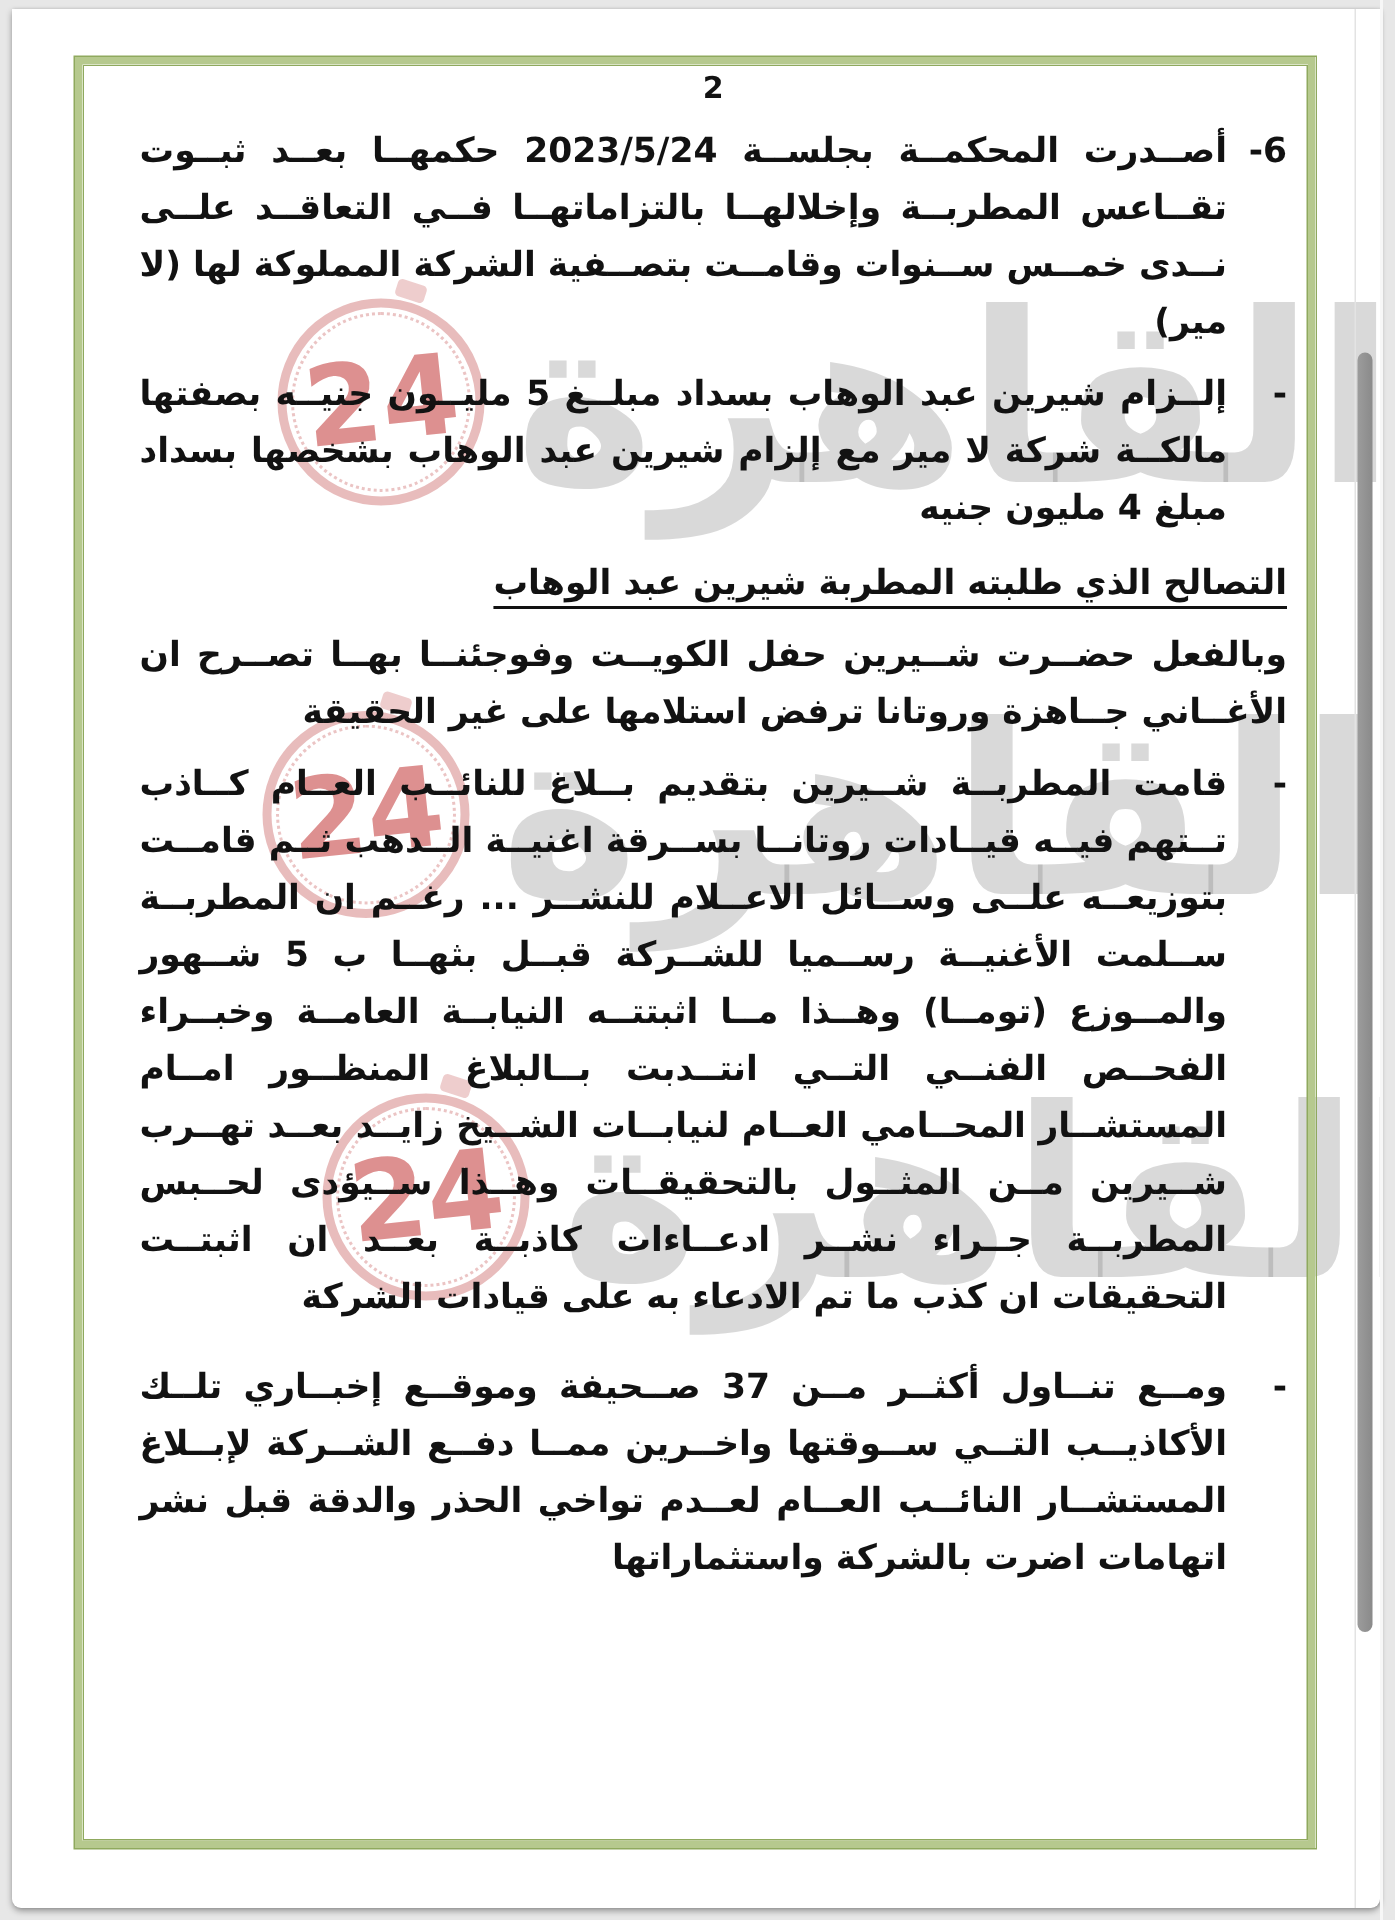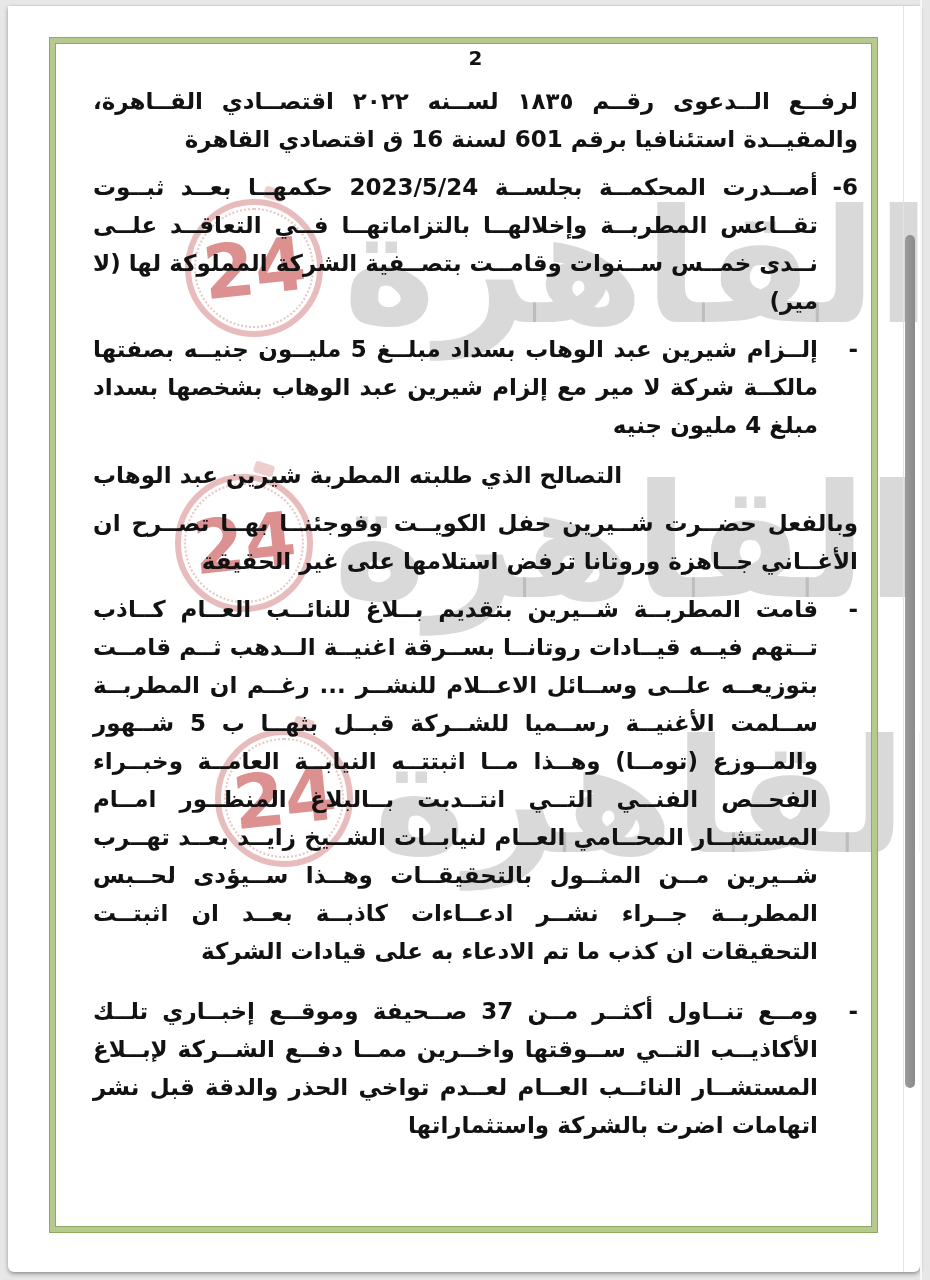--- a/index.html
+++ b/index.html
@@ -68,21 +68,22 @@
     text-align:justify;
   }
   .content p{margin:0 0 10px;}
   .page-num{text-align:center;font-size:20px;line-height:28px;margin:0 0 4px;}
   .p-intro{margin-bottom:2px;}
   .li{position:relative;margin-right:40px;}
   .li .marker{position:absolute;right:-40px;top:0;}
   .li-6{margin-bottom:2px;}
   .li-dash1{margin-bottom:12px;}
   .heading{
-    text-align:left;
+    text-align:right;
+    text-decoration:underline;
     text-decoration-thickness:2px;
     text-underline-offset:8px;
     margin:6px 0 20px;
   }
   .p-reconcile{margin-bottom:16px;}
   .p-kuwait{margin-bottom:16px;}
   .li-report{margin-bottom:22px;}
   .li-press{margin-bottom:18px;}
   
   .scroll-edge{
@@ -122,21 +123,20 @@
     </span>
     <span class="wm-brand">القاهرة</span>
   </div>
 
   <div class="frame"></div>
 
   <div class="content">
 
     <p class="page-num">2</p>
 
-    <p class="p-intro">لرفــع الــدعوى رقــم ١٨٣٥ لســنه ٢٠٢٢ اقتصــادي القــاهرة، والمقيــدة استئنافيا برقم 601 لسنة 16 ق اقتصادي القاهرة</p>
 
     <div class="li li-6">
       <span class="marker">6-</span>
       <p>أصــدرت المحكمــة بجلســة 2023/5/24 حكمهــا بعــد ثبــوت تقــاعس المطربــة وإخلالهــا بالتزاماتهــا فــي التعاقــد علــى نــدى خمــس ســنوات وقامــت بتصــفية الشركة المملوكة لها (لا مير)</p>
     </div>
 
     <div class="li li-dash1">
       <span class="marker">-</span>
       <p>إلــزام شيرين عبد الوهاب بسداد مبلــغ 5 مليــون جنيــه بصفتها مالكــة شركة لا مير مع إلزام شيرين عبد الوهاب بشخصها بسداد مبلغ 4 مليون جنيه</p>
     </div>

